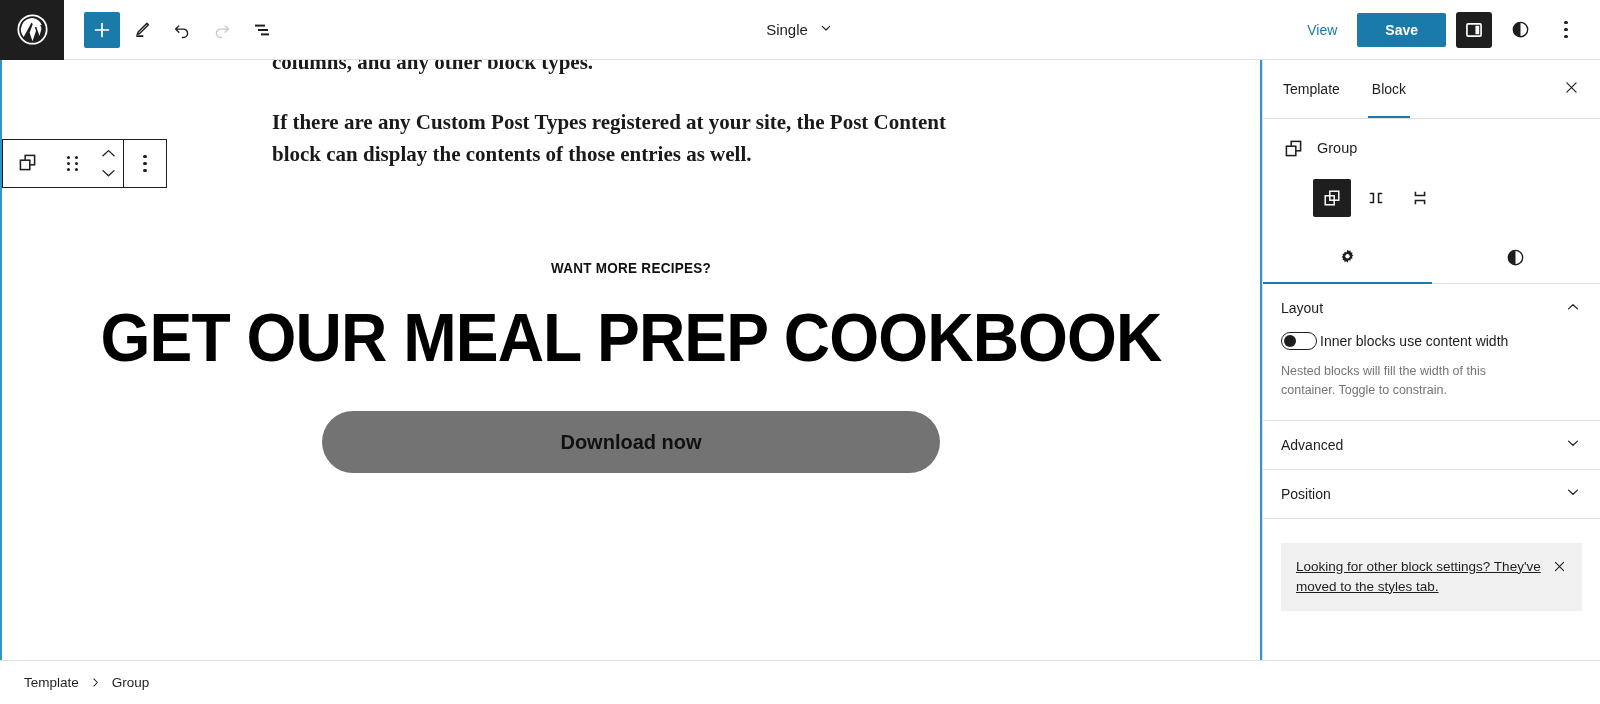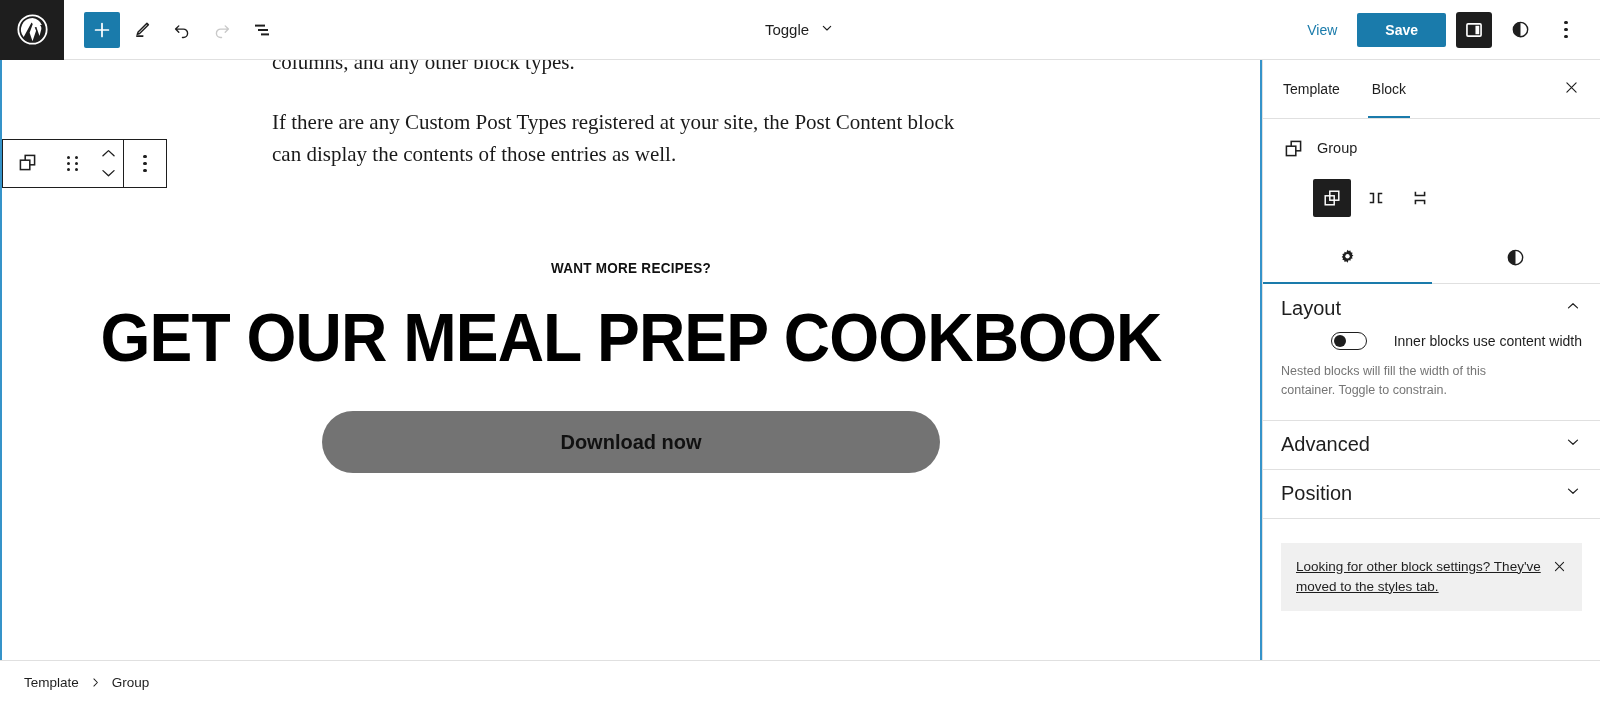--- a/index.html
+++ b/index.html
@@ -119,20 +119,21 @@
   }
   .post-body {
     padding: 0 270px;
   }
   .para {
     font-family: "Liberation Serif", serif;
     font-size: 21px;
     line-height: 1.55;
     color: #1a1a1a;
     max-width: 700px;
+    font-weight: bold;
   }
   .para.first { margin-top: -14px; }
   .para.second { margin-top: 27px; }
 
   .cta {
     margin-top: 88px;
     text-align: center;
   }
   .eyebrow {
     font-family: "Liberation Sans", sans-serif;
@@ -273,24 +274,24 @@
 
   .panel {
     border-bottom: 1px solid #e0e0e0;
     padding: 0 18px;
   }
   .panel-head {
     height: 48px;
     display: flex; align-items: center;
     justify-content: space-between;
     cursor: pointer;
-    font-size: 20px; color: #1e1e1e; font-weight: 500;
+    font-size: 14px; color: #1e1e1e; font-weight: 500;
   }
   .panel-body { padding-bottom: 20px; }
-  .toggle-row { display: flex; align-items: center; gap: 27px; justify-content: flex-end; }
+  .toggle-row { display: flex; align-items: center; gap: 3px; }
   .toggle {
     width: 36px; height: 18px;
     border-radius: 10px;
     border: 1.5px solid #1e1e1e;
     background: #fff;
     position: relative;
     cursor: pointer;
     flex: 0 0 36px;
   }
   .toggle .knob {
@@ -383,21 +384,21 @@
         <svg width="24" height="24" viewBox="0 0 24 24" aria-hidden="true">
           <rect x="5" y="6.6" width="10" height="2" fill="currentColor"></rect>
           <rect x="8" y="11" width="10" height="2" fill="currentColor"></rect>
           <rect x="11" y="15.4" width="8" height="2" fill="currentColor"></rect>
         </svg>
       </button>
     </div>
 
     <div class="header-center">
       <div class="doc-title">
-        <span>Toggle</span>
+        <span>Single</span>
         <span>
           <svg width="16" height="16" viewBox="0 0 24 24" aria-hidden="true">
             <path d="M6.5 9.5 12 15l5.5-5.5" fill="none" stroke="#1e1e1e" stroke-width="1.7" stroke-linecap="round" stroke-linejoin="round"></path>
           </svg>
         </span>
       </div>
     </div>
 
     <div class="header-right">
       <a class="view-link" href="#">View</a>

